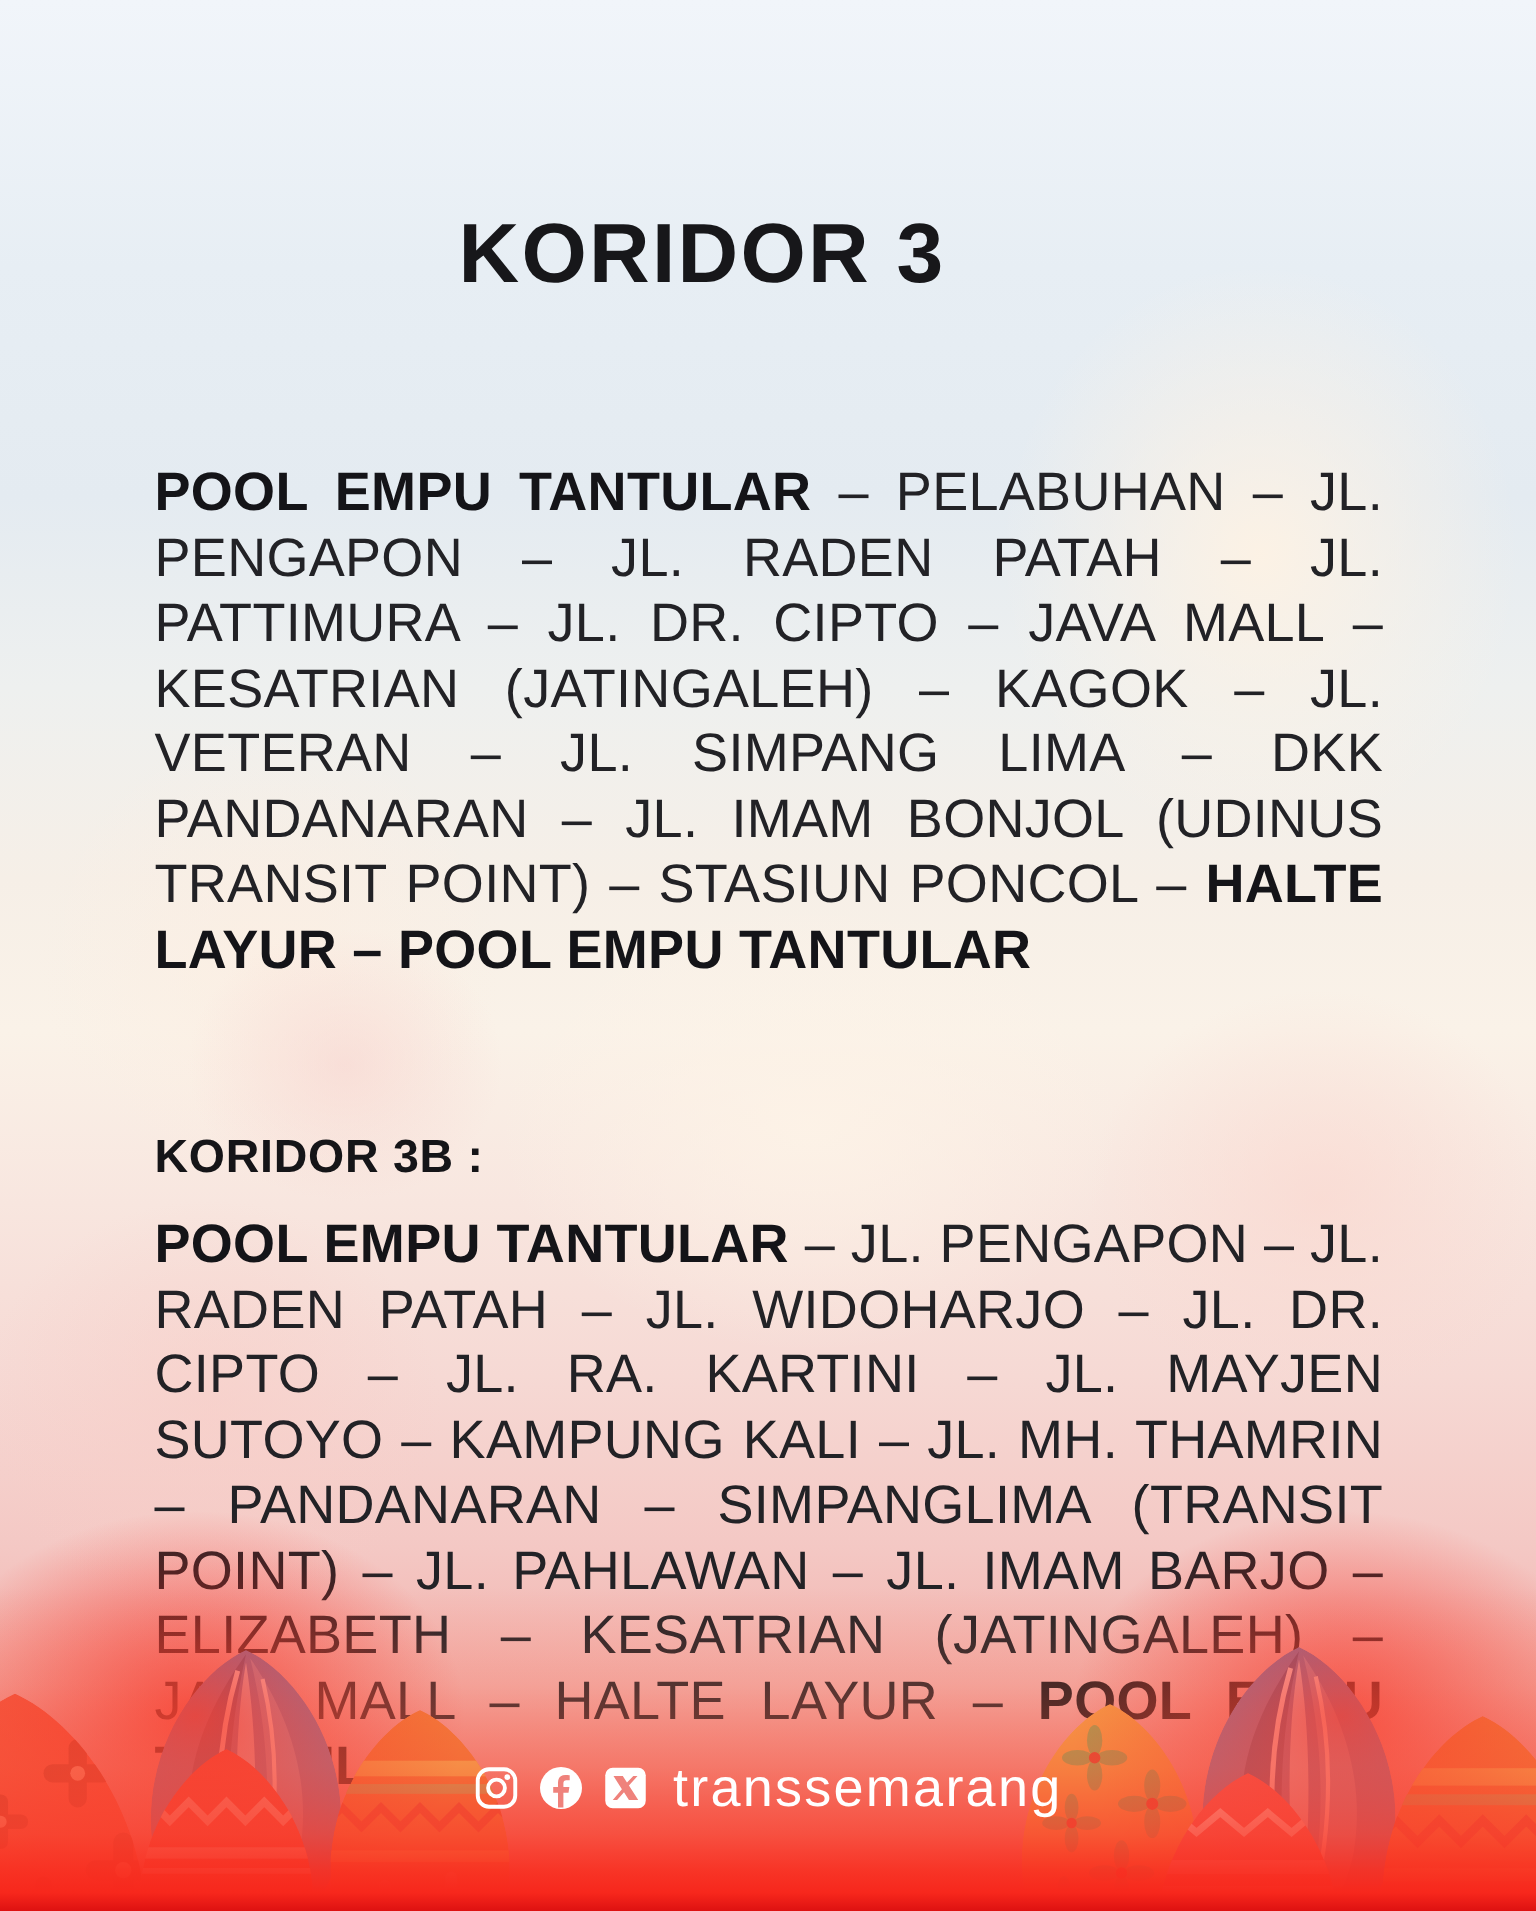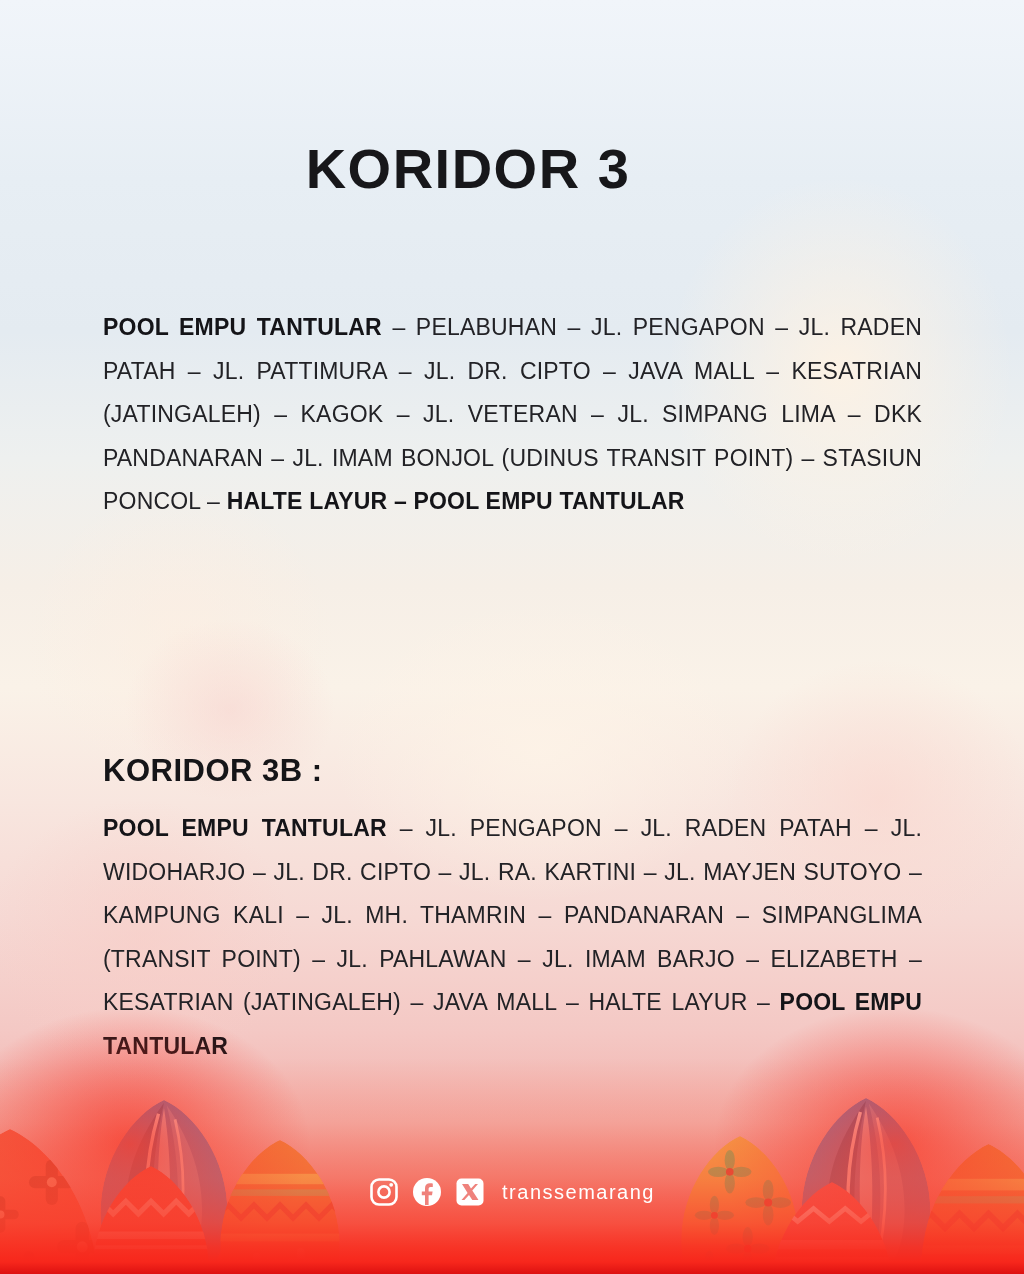--- a/index.html
+++ b/index.html
@@ -15,38 +15,38 @@
   .c3{left:250px;top:540px;width:580px;height:420px;background:radial-gradient(closest-side,rgba(253,243,231,.85),rgba(253,243,231,0) 72%);}
   .c4{left:660px;top:600px;width:440px;height:400px;background:radial-gradient(closest-side,rgba(250,216,208,.7),rgba(250,216,208,0) 70%);}
   .c5{left:-80px;top:740px;width:440px;height:400px;background:radial-gradient(closest-side,rgba(248,206,200,.6),rgba(248,206,200,0) 70%);}
   .c6{left:80px;top:580px;width:300px;height:260px;background:radial-gradient(closest-side,rgba(247,209,205,.55),rgba(247,209,205,0) 70%);}
 
   .title{position:absolute;z-index:2;top:98px;left:0;width:936px;text-align:center;
     font-size:56px;font-weight:800;letter-spacing:1.5px;color:#17171a;}
   .section{position:absolute;z-index:2;left:103px;width:819px;color:#1d1d20;}
   .sec-a{top:288px;} .sec-b{top:753px;}
   .section h2{margin:0;font-size:31px;font-weight:700;letter-spacing:.5px;color:#151518;}
-  .route{margin:18px 0 0 0;font-size:23px;line-height:43.5px;text-align:justify;letter-spacing:.2px;color:#222226;}
+  .route{margin:18px 0 0 0;font-size:36px;line-height:43.5px;text-align:justify;letter-spacing:.2px;color:#222226;}
   .route b{font-weight:700;color:#141418;}
 
   .eggs{position:absolute;top:1074px;width:360px;height:200px;z-index:3;overflow:hidden;}
   .eggs-left{left:0;} .eggs-right{left:664px;}
 
   .glow{position:absolute;left:0;bottom:0;width:1024px;height:300px;z-index:4;pointer-events:none;
     background:linear-gradient(to top,
       #dd1111 0%, #f7271c 4%, rgba(248,48,34,.95) 9%, rgba(249,65,47,.8) 17%,
       rgba(250,85,62,.5) 32%, rgba(250,110,85,.24) 50%, rgba(250,130,100,0) 72%);}
   .glow-corner{position:absolute;bottom:-60px;width:500px;height:380px;z-index:4;pointer-events:none;}
   .glow-l{left:-120px;background:radial-gradient(closest-side,rgba(247,42,30,.8),rgba(247,42,30,0) 72%);}
   .glow-r{right:-120px;background:radial-gradient(closest-side,rgba(247,42,30,.75),rgba(247,42,30,0) 72%);}
 
   .footer{position:absolute;z-index:5;top:1172px;left:0;width:1024px;height:40px;
     display:flex;align-items:center;justify-content:center;gap:13px;}
   .footer .icon{display:block;}
-  .handle{color:#ffffff;font-size:20px;letter-spacing:1.5px;margin-left:4px;}
+  .handle{color:#ffffff;font-size:36px;letter-spacing:1.5px;margin-left:4px;}
 </style>
 </head>
 <body>
 
 <div class="canvas">
 
   <div class="cloud c1"></div>
   <div class="cloud c2"></div>
   <div class="cloud c3"></div>
   <div class="cloud c4"></div>

